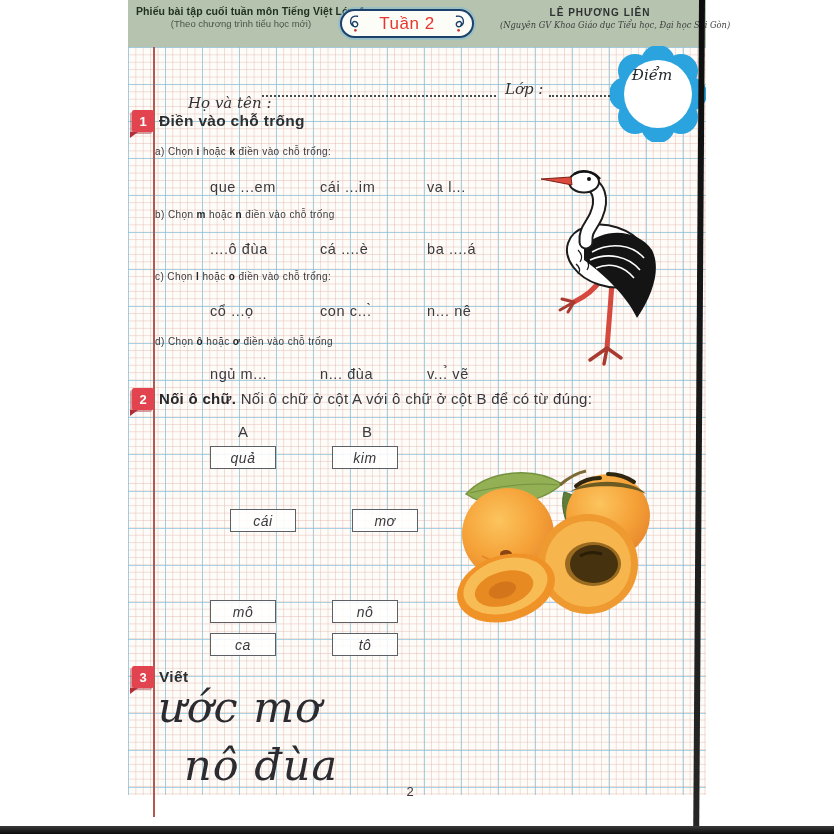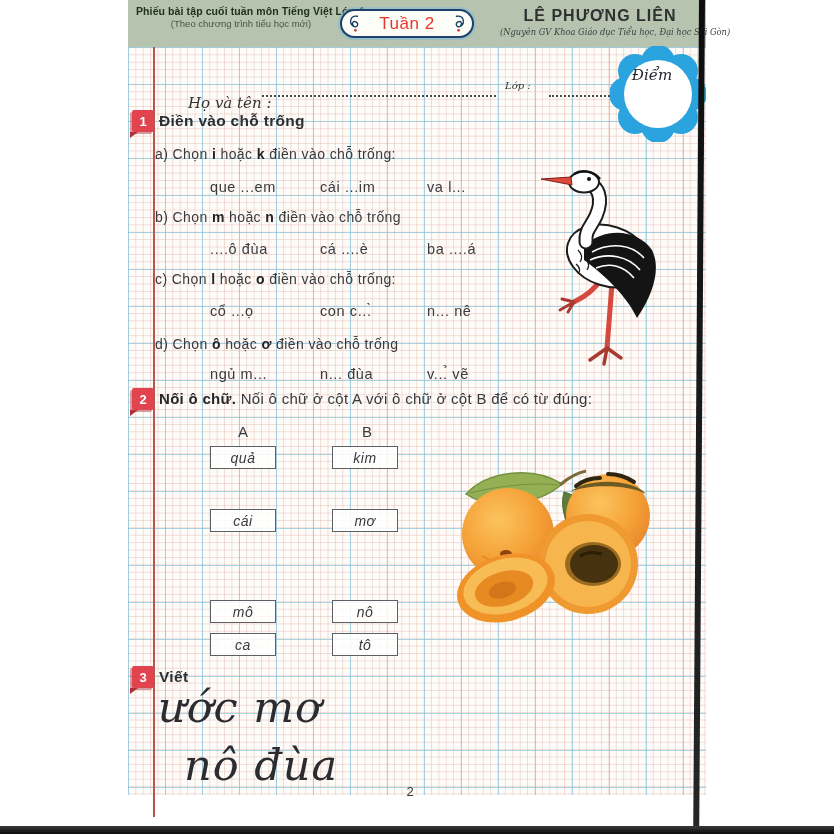--- a/index.html
+++ b/index.html
@@ -18,69 +18,69 @@
   .hdr-sub{font-size:9.5px;color:#46564a;margin-top:1px;}
   .week-pill{
     position:absolute;left:212px;top:9px;width:134px;height:29px;background:#fdfdf8;
     border:2.5px solid #1c416b;border-radius:16px;box-shadow:0 0 0 2px rgba(130,185,215,.55);
     display:flex;align-items:center;justify-content:space-between;padding:0 5px;box-sizing:border-box;
   }
   .week-label{font-size:17px;font-weight:normal;color:#e8352e;letter-spacing:.5px;flex:1;text-align:center;}
   .curl{width:14px;height:22px;}
   .curl.flip{transform:scaleX(-1);}
   .hdr-right{position:absolute;left:372px;top:7px;width:200px;text-align:center;}
-  .author{font-size:16px;font-weight:bold;color:#2e3032;letter-spacing:1px;white-space:nowrap;}
+  .author{font-size:10px;font-weight:bold;color:#2e3032;letter-spacing:1px;white-space:nowrap;}
   .author-note{font-size:8.3px;font-style:italic;color:#3c3e40;font-family:"DejaVu Serif",serif;margin-top:2px;white-space:nowrap;}
   
   .grid-area{
     position:absolute;left:0;top:47px;width:578px;height:748px;background-color:#fdfcf9;
     background-image:
       linear-gradient(to right, rgba(125,195,222,.65) 1px, transparent 1px),
       linear-gradient(to bottom, rgba(125,195,222,.65) 1px, transparent 1px),
       linear-gradient(to right, rgba(228,178,168,.45) 1px, transparent 1px),
       linear-gradient(to bottom, rgba(228,178,168,.45) 1px, transparent 1px);
     background-size:37px 37px,37px 37px,7.4px 7.4px,7.4px 7.4px;
   }
   .margin-line{position:absolute;left:25px;top:47px;width:2px;height:770px;background:#b4574e;}
   
   .cursive{font-family:"DejaVu Serif",serif;font-style:italic;color:#333335;}
   .info-line{position:absolute;left:0;top:80px;width:578px;height:22px;}
   .name-label{position:absolute;left:60px;top:14px;font-size:15px;}
   .dots{position:absolute;border-bottom:2px dotted #4a4a4c;height:15px;}
   .name-dots{left:134px;width:234px;}
-  .class-label{position:absolute;left:377px;top:0;font-size:10px;}
+  .class-label{position:absolute;left:377px;top:0;font-size:15px;}
   .class-dots{left:421px;width:92px;}
   
   .score-flower{position:absolute;left:482px;top:46px;width:96px;height:96px;}
   .score-label{position:absolute;left:482px;top:66px;width:84px;text-align:center;font-size:15px;color:#24262c;}
   
   .badge{
     position:absolute;left:4px;width:22px;height:22px;background:#e2444f;border-radius:2px;
     color:#fff;font-size:13px;font-weight:bold;display:flex;align-items:center;justify-content:center;
     box-shadow:-2px 2px 0 rgba(165,40,50,.45);
   }
   .badge::after{content:'';position:absolute;top:100%;left:-2px;width:8px;height:6px;background:#b22f3a;
     clip-path:polygon(0 0,100% 0,0 100%);}
   .sec-title{position:absolute;left:31px;font-size:15.5px;font-weight:bold;color:#2e2e31;letter-spacing:.3px;}
-  .part-line{position:absolute;left:27px;font-size:14px;letter-spacing:.4px;color:#3a3a3e;white-space:nowrap;}
+  .part-line{position:absolute;left:27px;font-size:10px;letter-spacing:.4px;color:#3a3a3e;white-space:nowrap;}
   .part-line b{font-weight:bold;color:#232326;}
   .items-row{position:absolute;left:0;width:578px;height:20px;font-size:14.5px;letter-spacing:.6px;color:#3a3a3e;}
   .items-row .c1{position:absolute;left:82px;}
   .items-row .c2{position:absolute;left:192px;}
   .items-row .c3{position:absolute;left:299px;}
   .sec2-line{position:absolute;left:31px;top:390px;font-size:15px;color:#3a3a3e;letter-spacing:.3px;white-space:nowrap;}
   .sec2-line b{font-weight:bold;color:#28282b;}
   .col-header{position:absolute;top:423px;font-size:15px;color:#3a3a3e;}
   .colA-h{left:110px;} .colB-h{left:234px;}
   .word-box{
     position:absolute;width:64px;height:21px;border:1.2px solid #5c5f64;background:rgba(255,255,255,.85);
     font-size:14px;color:#3a3a3e;display:flex;align-items:center;justify-content:center;letter-spacing:.5px;font-style:italic;
   }
   .bxA{left:82px;} .bxB{left:204px;}
-  .r1{top:446px;} .r2{top:509px;} .r3{top:600px;} .r4{top:633px;}
+  .r1{top:446px;} .r2{top:509px;margin-left:20px;} .r3{top:600px;} .r4{top:633px;}
   
   .hw{position:absolute;font-family:"DejaVu Serif",serif;font-style:italic;font-size:43px;color:#2c2c30;letter-spacing:1px;}
   .hw1{left:30px;top:682px;}
   .hw2{left:56px;top:740px;}
   
   .stork{position:absolute;left:412px;top:166px;width:130px;height:212px;}
   .apricots{position:absolute;left:320px;top:460px;width:214px;height:166px;}
   
   .page-num{position:absolute;left:272px;top:784px;width:20px;text-align:center;font-size:13px;color:#37373a;}
   .right-edge{position:absolute;left:571px;top:0;width:6px;height:826px;background:linear-gradient(to bottom,#0d0d0d,#262626);transform:rotate(.4deg);transform-origin:top center;}

